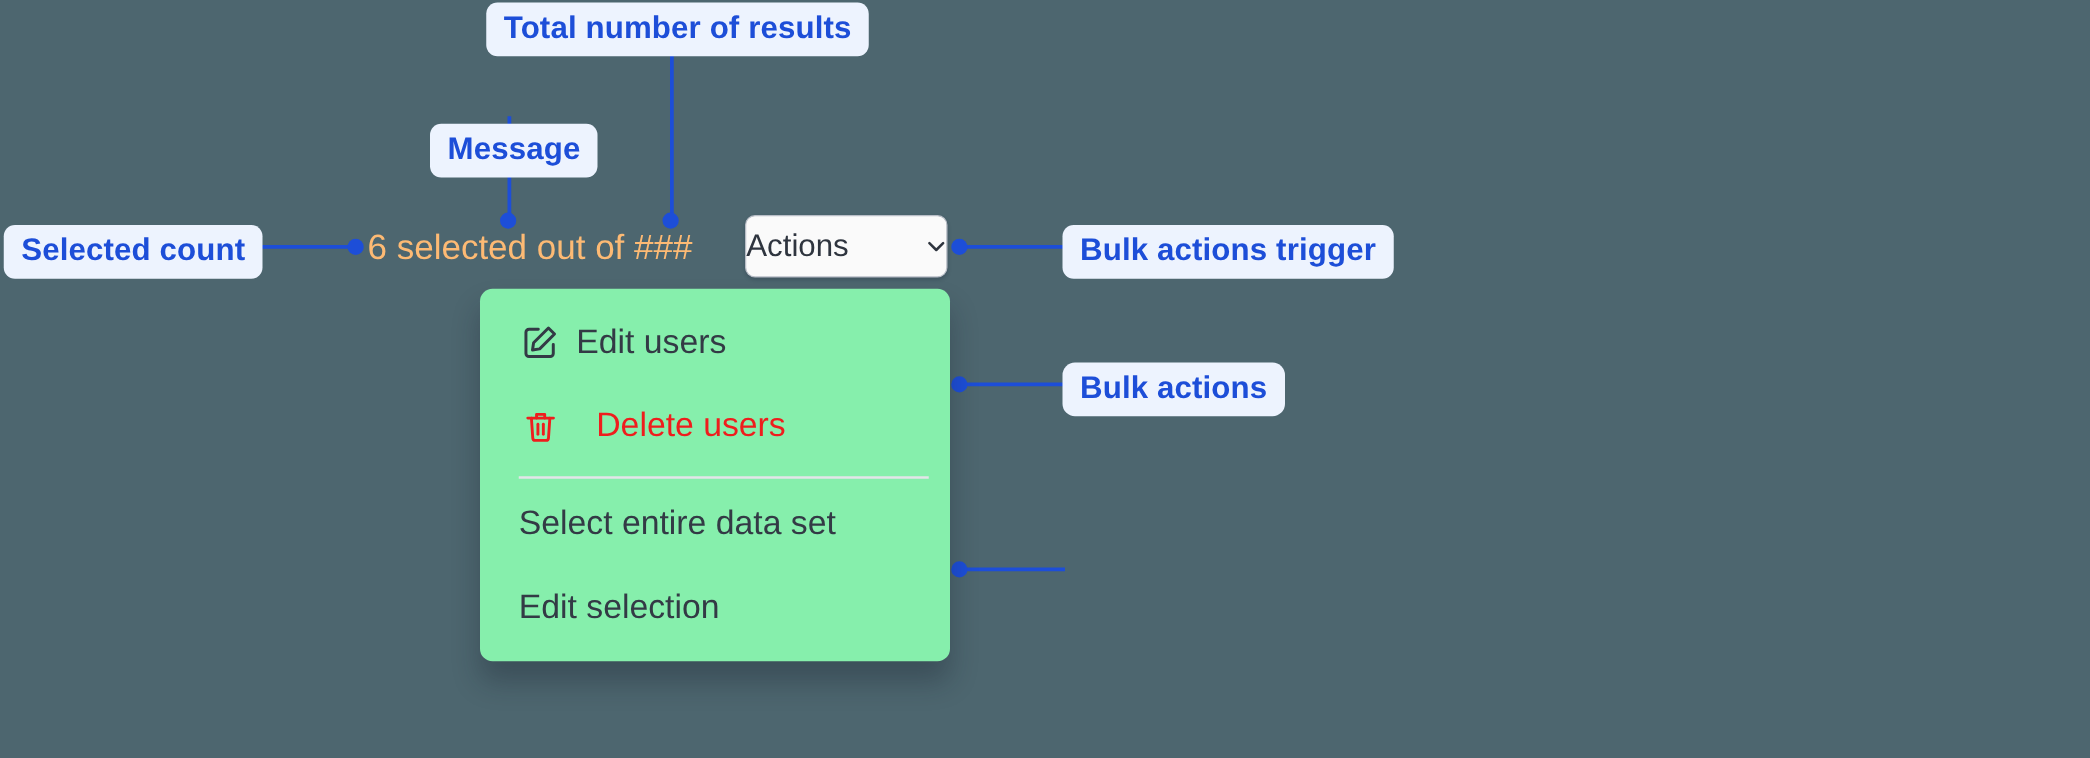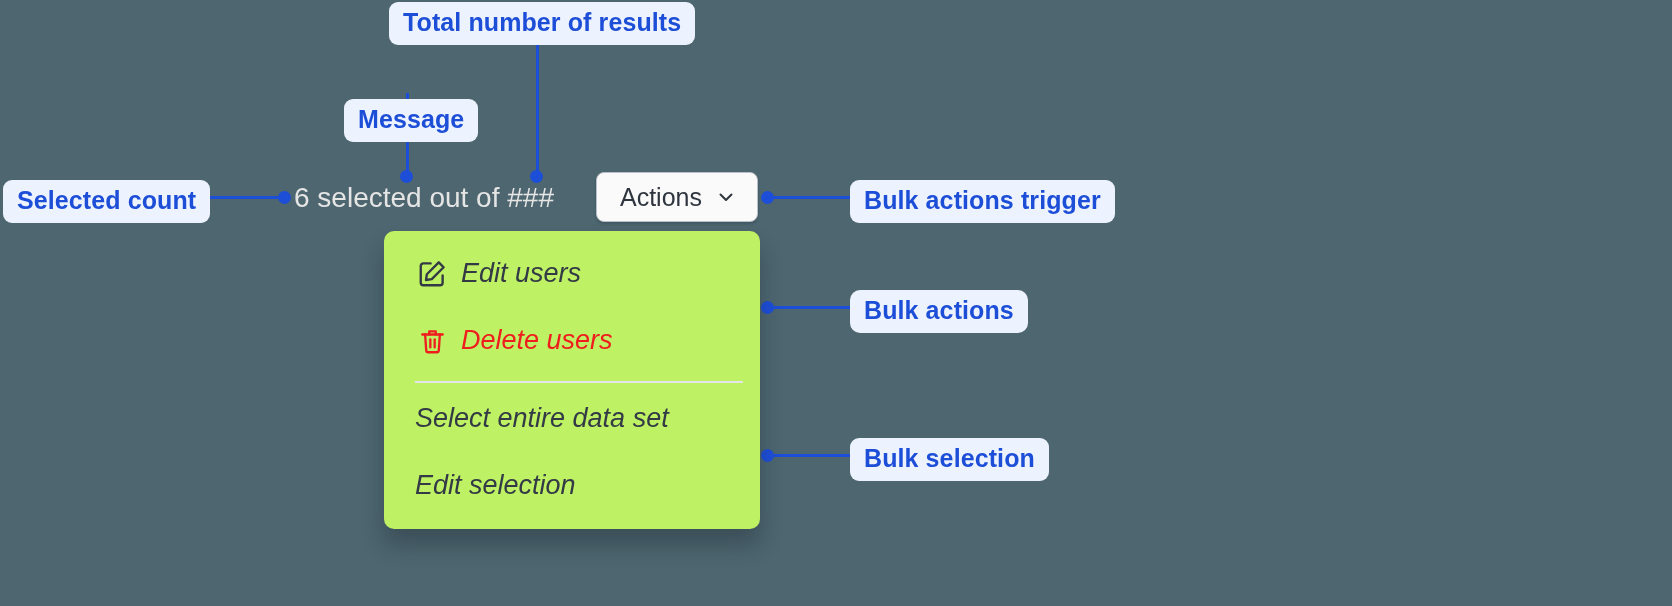--- a/index.html
+++ b/index.html
@@ -52,39 +52,39 @@
     border-radius: 50%;
     background: #1d4ed8;
   }
 
   
   .selected-count {
     position: absolute;
     left: 294px;
     top: 180px;
     font-size: 28px;
-    color: #e5e5e5;
+    color: #fdba74;
     white-space: nowrap;
     line-height: 1.3;
     text-align: center;
   }
 
   .actions-btn {
     position: absolute;
     left: 596px;
     top: 172px;
     width: 162px;
     height: 50px;
     background: #fafafa;
     border: 1px solid #b9bec7;
     border-radius: 8px;
     box-shadow: 0 2px 3px rgba(24,34,48,0.22);
     display: flex;
     align-items: center;
-    justify-content: center;
+    justify-content: space-between;
     gap: 16px;
     box-sizing: border-box;
     cursor: pointer;
   }
   .actions-btn .label {
     font-size: 25px;
     color: #2f353f;
     line-height: 1;
   }
   .chev {
@@ -92,25 +92,24 @@
     width: 16px;
     height: 16px;
   }
 
   .menu {
     position: absolute;
     left: 384px;
     top: 231px;
     width: 376px;
     height: 298px;
-    background: #bef264;
+    background: #86efac;
     border-radius: 10px;
     box-shadow: 0 16px 22px rgba(20,28,40,0.30);
     box-sizing: border-box;
-    font-style: italic;
   }
   .menu-item {
     position: absolute;
     left: 0;
     width: 100%;
     height: 62px;
     display: flex;
     align-items: center;
     box-sizing: border-box;
     padding-left: 31px;
@@ -123,21 +122,21 @@
     display: flex;
     align-items: center;
     justify-content: center;
     margin-right: 12px;
   }
   .menu-item .mi-label {
     font-size: 27px;
     line-height: 1.1;
     color: #333a45;
   }
-  .menu-item.danger .mi-label { color: #ef1d1d; }
+  .menu-item.danger .mi-label { color: #ef1d1d; margin-left: 16px; }
 
   .menu-sep {
     position: absolute;
     left: 31px;
     right: 17px;
     top: 150px;
     height: 2px;
     background: #e3e5e8;
   }
 </style>
@@ -167,21 +166,20 @@
   <div class="callout" style="left:389px; top:2px;">Total number of results</div>
 
   <div class="callout" style="left:344px; top:55px;margin-top:44px;">Message</div>
 
   <div class="callout" style="left:3px; top:180px;">Selected count</div>
 
   <div class="callout" style="left:850px; top:180px;">Bulk actions trigger</div>
 
   <div class="callout" style="left:850px; top:290px;border-radius:10px;">Bulk actions</div>
 
-  <div class="callout" style="left:850px; top:438px;">Bulk selection</div>
 
   <div class="selected-count">6 selected out of ###</div>
 
   <div class="actions-btn">
     <span class="label">Actions</span>
     <span class="chev">
       <svg viewBox="0 0 16 16" width="16" height="16" fill="none" stroke="#2f353f" stroke-width="2" stroke-linecap="round" stroke-linejoin="round">
         <polyline points="2.5,5.5 8,11 13.5,5.5"></polyline>
       </svg>
     </span>

